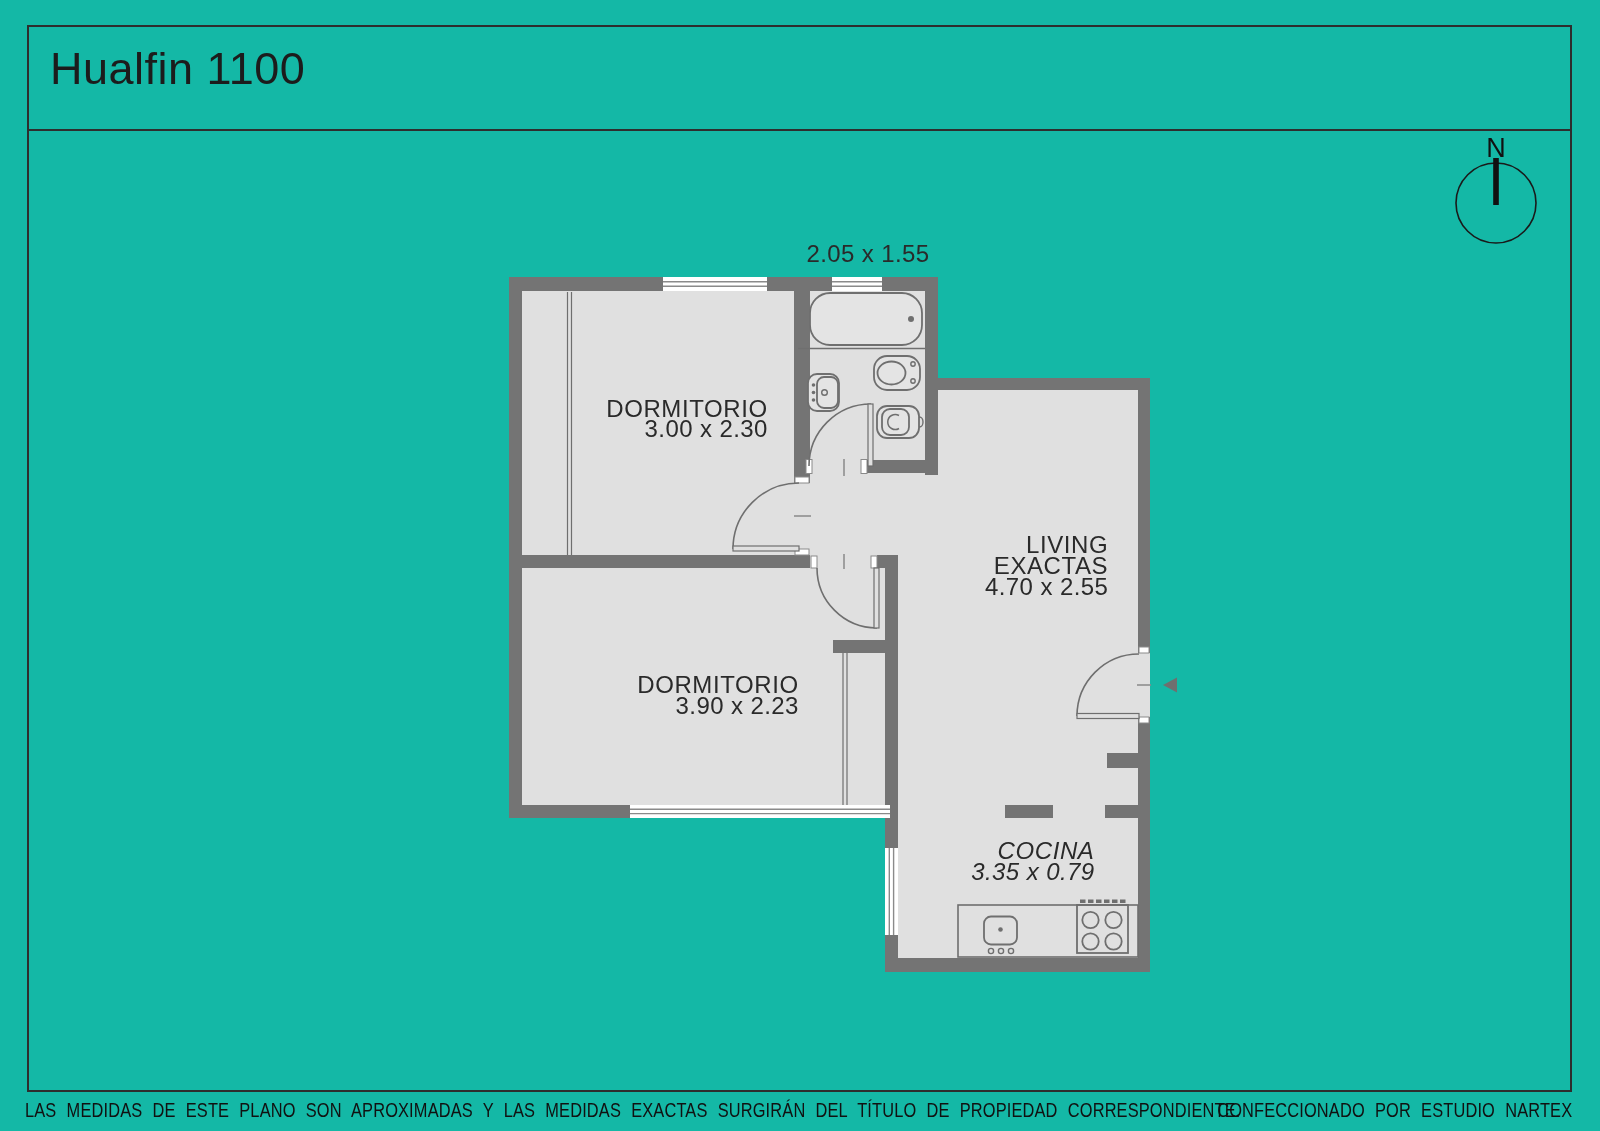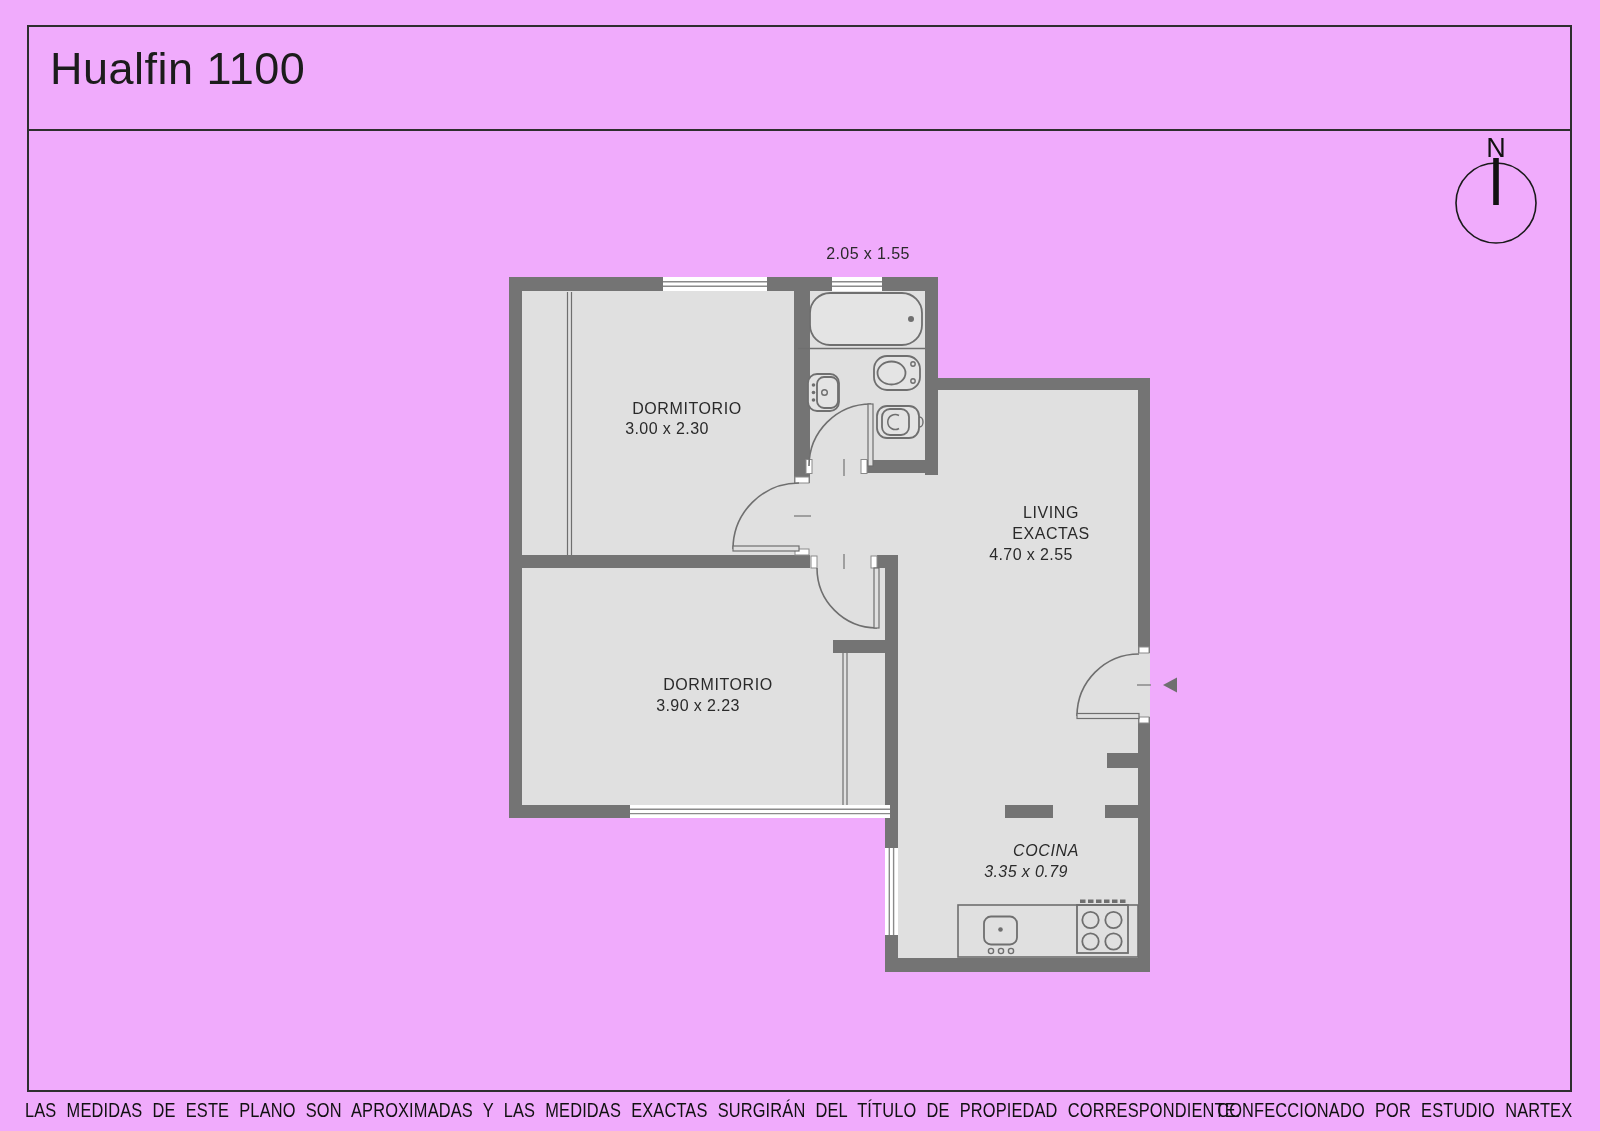--- a/index.html
+++ b/index.html
@@ -1,26 +1,26 @@
 <!DOCTYPE html>
 <html><head>
 <meta charset="utf-8">
 <style>
   html,body{margin:0;padding:0;background:#ffffff;}
-  #screen{position:relative;width:1600px;height:1131px;background:#f0abfc;overflow:hidden;
+  #screen{position:relative;width:1600px;height:1131px;background:#14b8a6;overflow:hidden;
           font-family:"Liberation Sans",sans-serif;}
   .page-border{position:absolute;left:27px;top:25px;width:1545px;height:1067px;
                border:2px solid #2e2e2e;box-sizing:border-box;}
   .title-band{position:absolute;left:27px;top:25px;width:1545px;height:106px;
               border:2px solid #2e2e2e;border-bottom:2px solid #2e2e2e;box-sizing:border-box;}
   .page-title{position:absolute;left:21px;top:18px;font-size:45px;line-height:48px;
               color:#1c1c1c;letter-spacing:.5px;white-space:nowrap;}
   svg.plan{position:absolute;left:0;top:0;}
-  .room-label{position:absolute;transform:translateX(-50%);text-align:center;
-              font-size:16px;line-height:21px;color:#2a2a2a;letter-spacing:.4px;
+  .room-label{position:absolute;transform:translateX(-50%);text-align:right;
+              font-size:24px;line-height:21px;color:#2a2a2a;letter-spacing:.4px;
               white-space:nowrap;}
   .room-label .nm{letter-spacing:.6px;margin-left:40px;}
   .footer-text{position:absolute;top:1098px;font-size:21px;line-height:23px;color:#111;
                white-space:nowrap;word-spacing:7px;letter-spacing:.2px;}
   .footer-left{left:25px;transform:scaleX(.78);transform-origin:left center;}
   .footer-right{right:28px;transform:scaleX(.78);transform-origin:right center;}
 </style>
 </head>
 <body>
 
@@ -186,21 +186,21 @@
 
   <div class="room-label" style="left:868px;top:243px;">
     <div>2.05 x 1.55</div>
   </div>
 
   <div class="room-label" style="left:667px;top:399px;line-height:20px;">
     <div class="nm">DORMITORIO</div>
     <div>3.00 x 2.30</div>
   </div>
 
-  <div class="room-label" style="left:1031px;top:502px;">
+  <div class="room-label" style="left:1031px;top:534px;">
     <div class="nm">LIVING</div>
     <div class="nm">EXACTAS</div>
     <div>4.70 x 2.55</div>
   </div>
 
   <div class="room-label" style="left:698px;top:674px;">
     <div class="nm">DORMITORIO</div>
     <div>3.90 x 2.23</div>
   </div>
 

